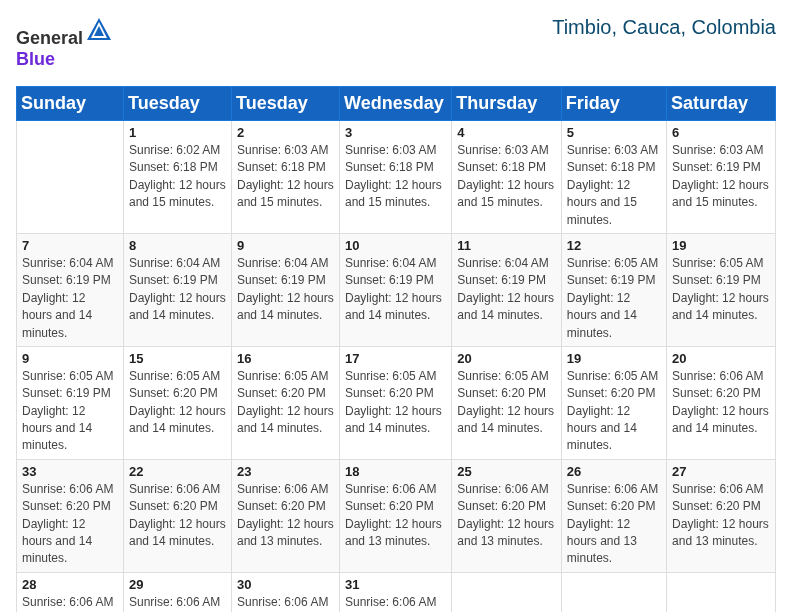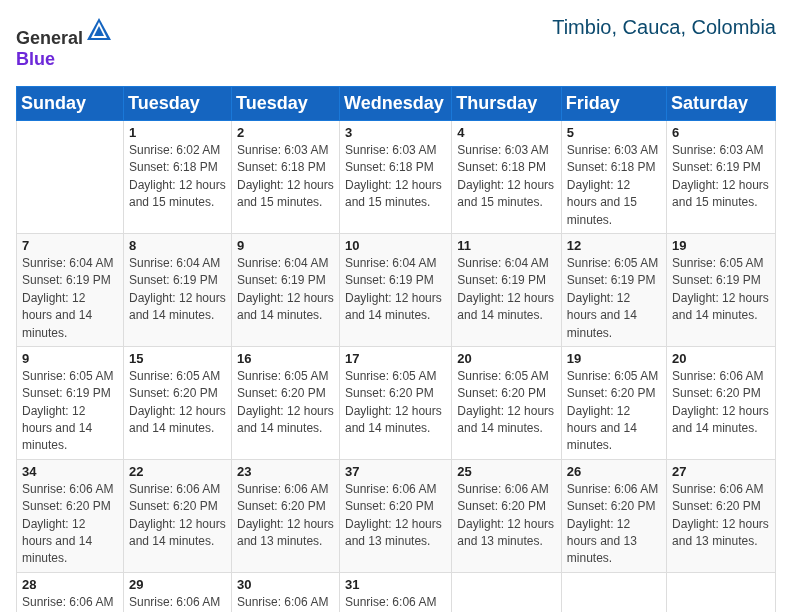--- a/index.html
+++ b/index.html
@@ -163,27 +163,27 @@
         <td><span class="day-num">17</span>
         <span class="day-info">Sunrise: 6:05 AM<br>Sunset: 6:20 PM<br>Daylight: 12 hours and 14 minutes.</span></td>
         <td><span class="day-num">20</span>
         <span class="day-info">Sunrise: 6:05 AM<br>Sunset: 6:20 PM<br>Daylight: 12 hours and 14 minutes.</span></td>
         <td><span class="day-num">19</span>
         <span class="day-info">Sunrise: 6:05 AM<br>Sunset: 6:20 PM<br>Daylight: 12 hours and 14 minutes.</span></td>
         <td><span class="day-num">20</span>
         <span class="day-info">Sunrise: 6:06 AM<br>Sunset: 6:20 PM<br>Daylight: 12 hours and 14 minutes.</span></td>
       </tr>
       <tr>
-        <td><span class="day-num">34</span>
+        <td><span class="day-num">33</span>
         <span class="day-info">Sunrise: 6:06 AM<br>Sunset: 6:20 PM<br>Daylight: 12 hours and 14 minutes.</span></td>
         <td><span class="day-num">22</span>
         <span class="day-info">Sunrise: 6:06 AM<br>Sunset: 6:20 PM<br>Daylight: 12 hours and 14 minutes.</span></td>
         <td><span class="day-num">23</span>
         <span class="day-info">Sunrise: 6:06 AM<br>Sunset: 6:20 PM<br>Daylight: 12 hours and 13 minutes.</span></td>
-        <td><span class="day-num">37</span>
+        <td><span class="day-num">18</span>
         <span class="day-info">Sunrise: 6:06 AM<br>Sunset: 6:20 PM<br>Daylight: 12 hours and 13 minutes.</span></td>
         <td><span class="day-num">25</span>
         <span class="day-info">Sunrise: 6:06 AM<br>Sunset: 6:20 PM<br>Daylight: 12 hours and 13 minutes.</span></td>
         <td><span class="day-num">26</span>
         <span class="day-info">Sunrise: 6:06 AM<br>Sunset: 6:20 PM<br>Daylight: 12 hours and 13 minutes.</span></td>
         <td><span class="day-num">27</span>
         <span class="day-info">Sunrise: 6:06 AM<br>Sunset: 6:20 PM<br>Daylight: 12 hours and 13 minutes.</span></td>
       </tr>
       <tr>
         <td><span class="day-num">28</span>

